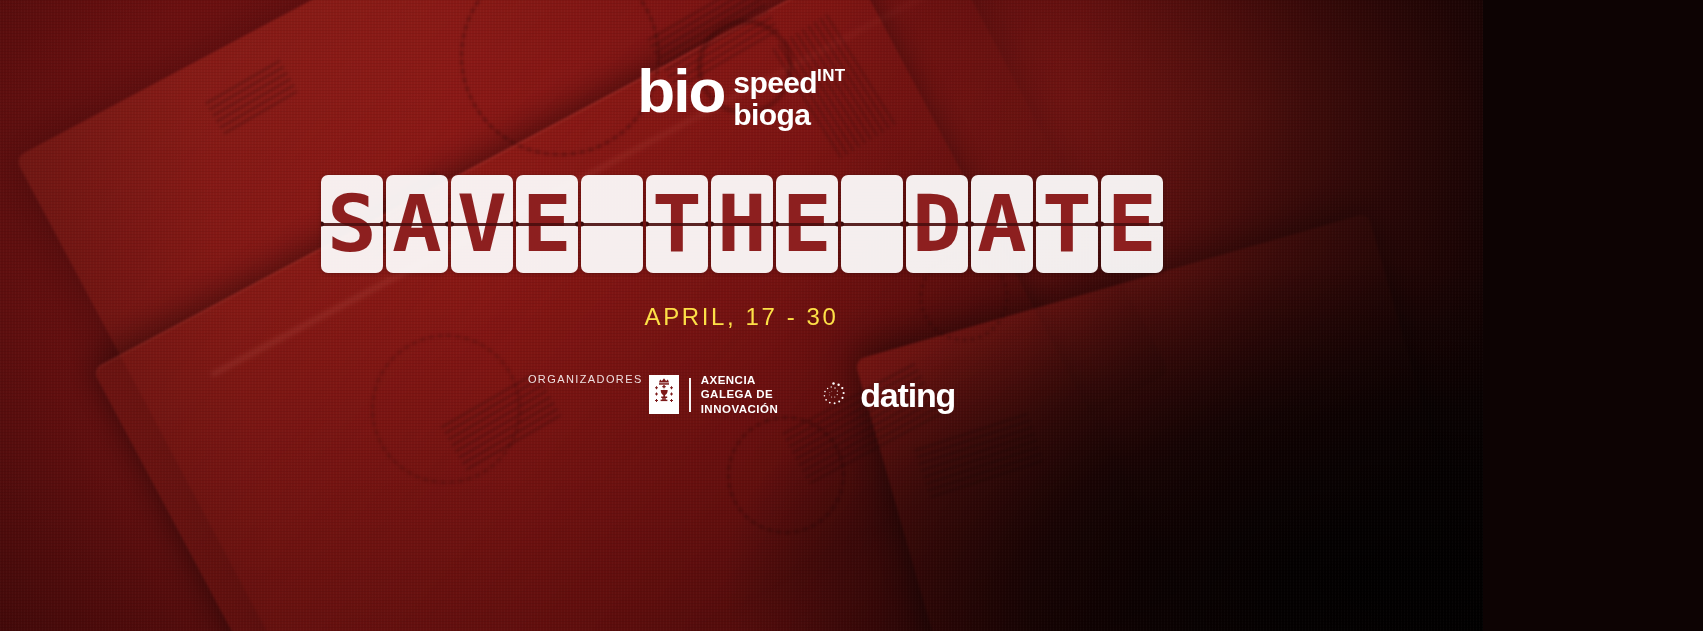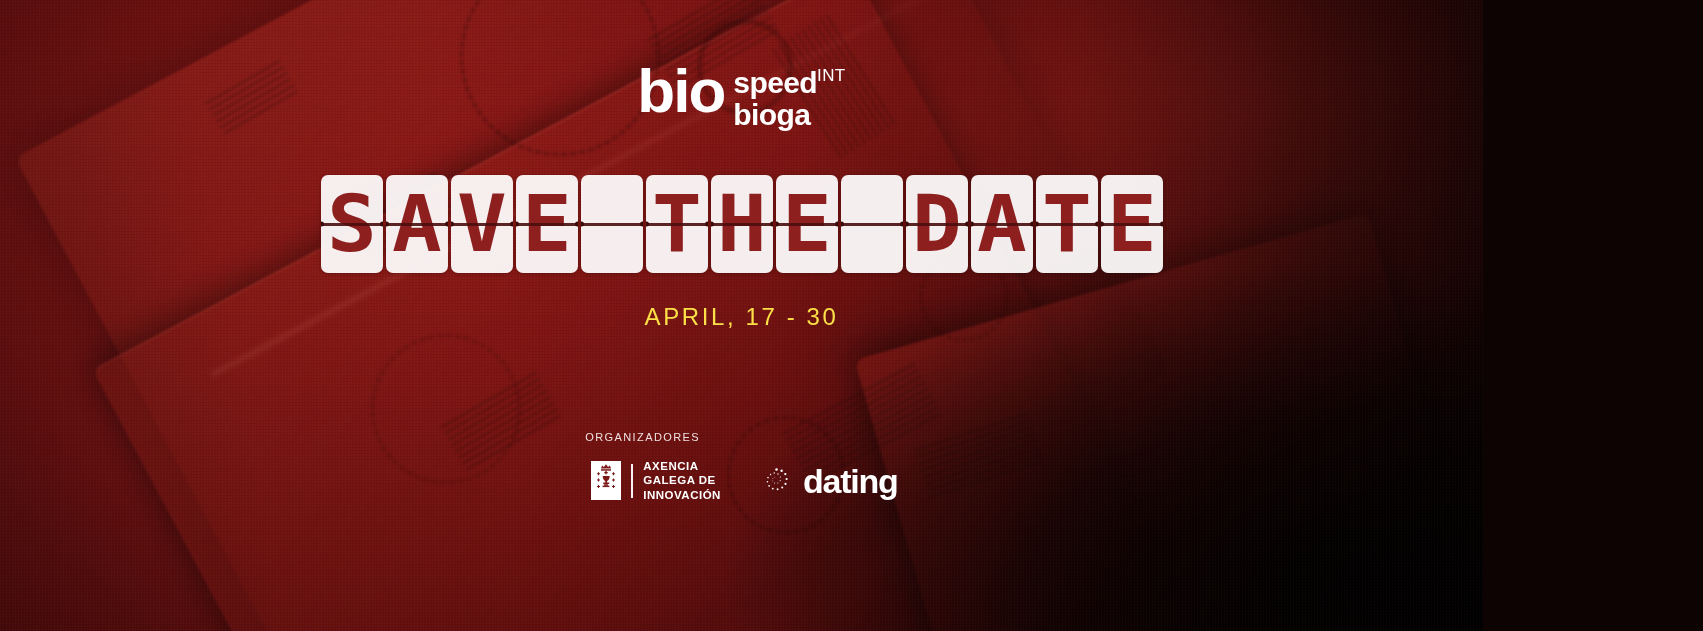--- a/index.html
+++ b/index.html
@@ -145,21 +145,21 @@
     display:flex; align-items:flex-start;
     margin-left:9px; margin-top:5px;
   }
   .logo-stack{
     display:flex; flex-direction:column;
     font-size:30px; font-weight:bold; line-height:1.06;
     letter-spacing:-.6px;
     color:#fff;
   }
   .logo-int{
-    font-size:17px; font-weight:normal;
+    font-size:17px; font-weight:bold;
     letter-spacing:.4px;
     margin-top:-1px;
     color:#fff;
   }
 
   
   .flipboard{
     margin-top:44px;
     display:flex;
     gap:3px;
@@ -206,22 +206,22 @@
     margin-top:30px;
     font-size:24px;
     font-weight:300;
     letter-spacing:2.6px;
     color:#fde047;
     font-family:"Liberation Sans", sans-serif;
   }
 
   
   .organizers{
-    margin-top:100px;
-    display:flex; flex-direction:column;
+    margin-top:42px;
+    display:flex; flex-direction:row;
   }
   .org-label{
     font-size:11px;
     letter-spacing:1.4px;
     color:#efe0e0;
     margin-bottom:16px;
   }
   .org-logos{
     display:flex; align-items:center; gap:42px;padding-left:6px;
   }

